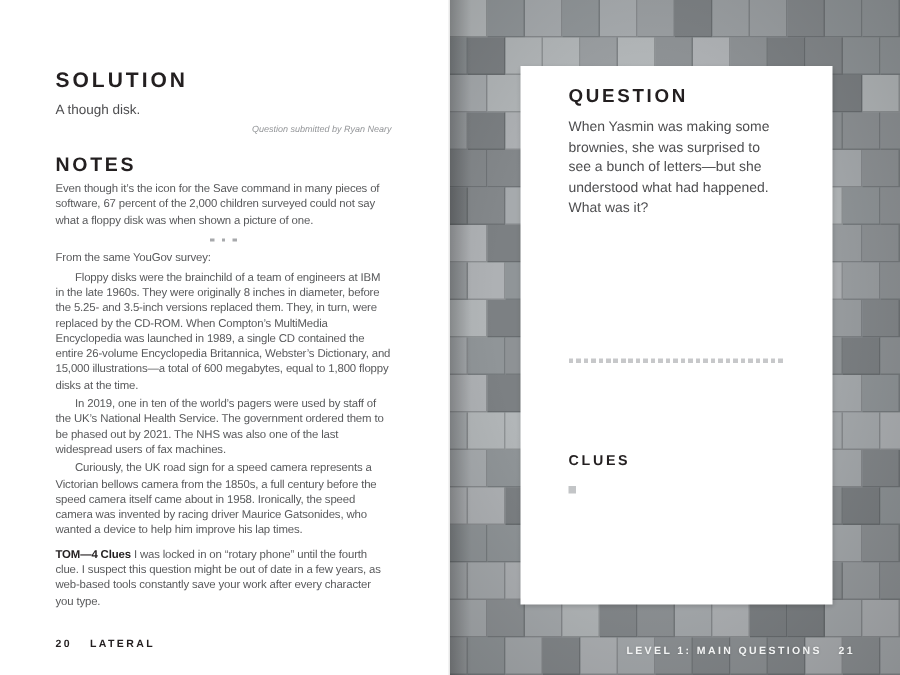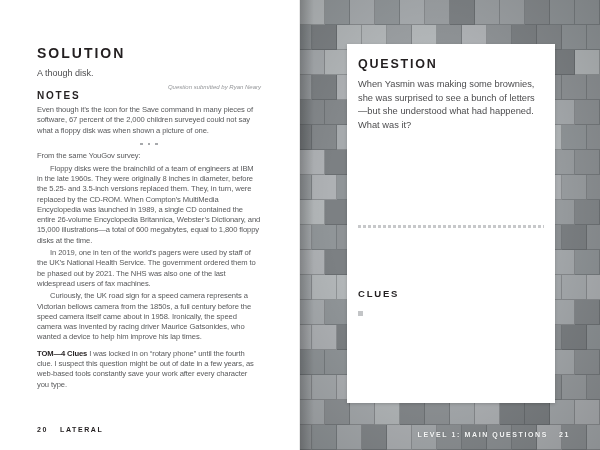--- a/index.html
+++ b/index.html
@@ -14,21 +14,21 @@
     border-right: 1px solid #e8e8e8;
   }
   .solution-heading {
     font-size: 14px; font-weight: bold; letter-spacing: 2px; color: #231f20;
   }
   .answer { margin-top: 7px; font-size: 9px; color: #4d4d4f; }
   .attribution {
     margin-top: 6px; text-align: right; font-size: 6px; font-style: italic; color: #939598;
   }
   .notes-heading {
-    margin-top: 0; font-size: 10px; font-weight: bold; letter-spacing: 1.8px; color: #231f20;
+    margin-top: 12px; font-size: 13px; font-weight: bold; letter-spacing: 1.8px; color: #231f20;
   }
   .body-text { font-size: 7.6px; line-height: 10.3px; letter-spacing: -0.1px; color: #58595b; }
   .notes-paragraph-first { margin-top: 4px; }
   .dots-divider { margin: 7px 0 6px 0; display: flex; justify-content: center; gap: 5px; }
   .dots-divider i { width: 2.5px; height: 2.5px; background: #a7a9ac; display: block; }
   .survey-intro { margin-top: 2px; }
   .survey-list { list-style: none; margin-top: 5px; padding-left: 11px; }
   .survey-list li { position: relative; padding-left: 10px; margin-bottom: 2.2px; }
   .survey-list li::before {
     content: ""; position: absolute; left: 0; top: 3.5px; width: 3px; height: 3px; background: #bcbec0;
@@ -52,21 +52,21 @@
   }
   .vignette {
     position: absolute; inset: 0; pointer-events: none;
     background:
       linear-gradient(90deg, rgba(0,0,0,0.22), rgba(0,0,0,0) 14px),
       radial-gradient(ellipse at 45% 45%, rgba(0,0,0,0) 45%, rgba(0,0,0,0.16) 100%);
   }
   .question-card {
     position: absolute; left: 47px; top: 44px; width: 208px; height: 359px;
     background: #ffffff; box-shadow: 0 1px 3px rgba(0,0,0,0.18);
-    padding: 13px 11px; color: #58595b;
+    padding: 13px 32px; color: #58595b;
   }
   .question-heading {
     font-size: 12.5px; font-weight: bold; letter-spacing: 1.8px; color: #231f20;
   }
   .question-text { margin-top: 7px; font-size: 9.3px; line-height: 13.6px; color: #4d4d4f; }
   .card-dotted-divider {
     margin-top: 93px; height: 3px; width: 100%;
     background: repeating-linear-gradient(90deg, #c7c8ca 0 3px, transparent 3px 5px);
   }
   .clues-heading {

